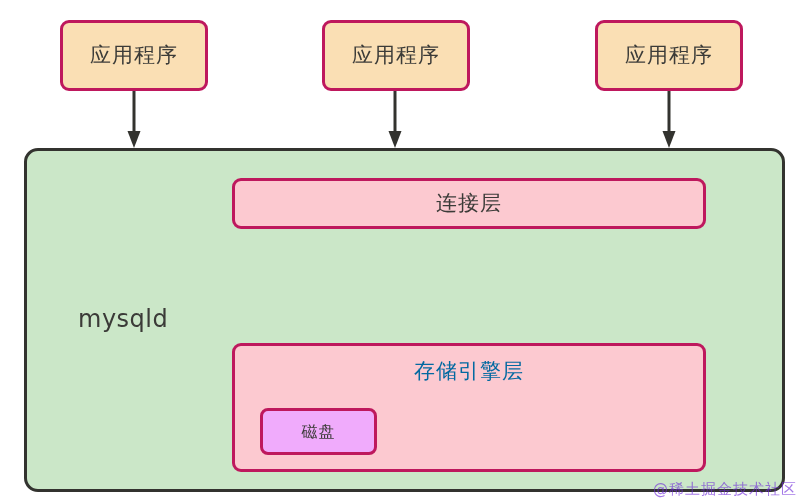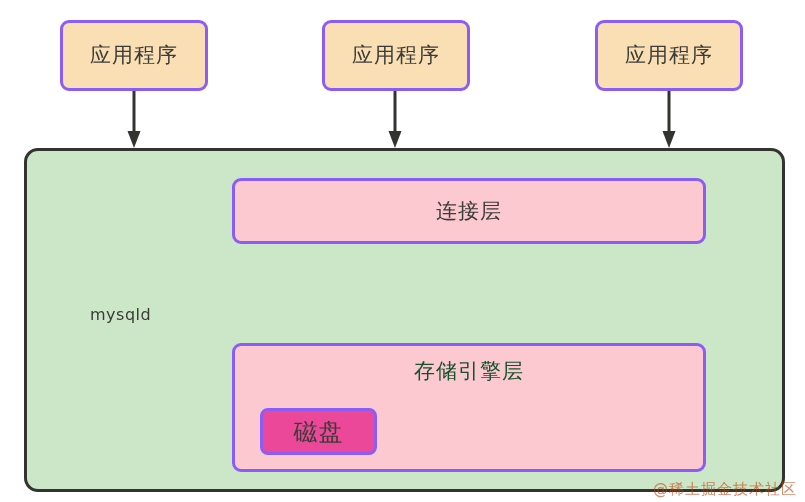--- a/index.html
+++ b/index.html
@@ -18,21 +18,21 @@
     width: 805px;
     height: 502px;
     background: #ffffff;
   }
   .node {
     position: absolute;
     box-sizing: border-box;
     display: flex;
     align-items: center;
     justify-content: center;
-    border: 3px solid #8b5cf6;
+    border: 3px solid #be185d;
     border-radius: 9px;
     color: #3b3b38;
     letter-spacing: 1px;
     text-align: center;
     line-height: 1;
   }
 
   
   .app-box {
     background: #fadfb4;
@@ -52,67 +52,67 @@
     left: 24px;
     top: 148px;
     width: 761px;
     height: 344px;
     background: #cbe7c8;
     border: 3px solid #33332f;
     border-radius: 14px;
   }
   #mysqld-label {
     position: absolute;
-    left: 90px;
+    left: 78px;
     top: 305px;
-    font-size: 16px;
+    font-size: 24px;
     color: #3b3b38;
     letter-spacing: 0.5px;
   }
 
   
   .layer-box {
     background: #fcc9d0;
     left: 232px;
     width: 474px;
     font-size: 21px;
   }
   #layer-conn {
     top: 178px;
-    height: 66px;
+    height: 51px;
   }
   #layer-sql {
     top: 263px;
     height: 51px;
   }
   #layer-engine {
     top: 343px;
     height: 129px;
     display: block;
     padding-top: 15px;
   }
   #engine-title {
     font-size: 21px;
     text-align: center;
     letter-spacing: 1px;
-    color: #14532d;
+    color: #0369a1;
   }
   #engine-children {
     position: absolute;
     left: 0;
     top: 62px;
     width: 100%;
     height: 50px;
   }
   .sub-box {
-    background: #ec4899;
+    background: #f0abfc;
     width: 117px;
     height: 47px;
     top: 0;
-    font-size: 24px;
+    font-size: 16px;
     border-width: 3px;
     border-radius: 8px;
   }
   #sub-disk { left: 25px; }
   #sub-memory { left: 177px; }
   #sub-network { left: 329px; }
 
   
   .arrow {
     position: absolute;
@@ -123,21 +123,21 @@
   #arrow-1 { left: 126px; }
   #arrow-2 { left: 387px; }
   #arrow-3 { left: 661px; }
 
   
   #watermark {
     position: absolute;
     right: 8px;
     bottom: 3px;
     font-size: 15px;
-    color: #c2410c;
+    color: #6d28d9;
     opacity: 0.62;
     letter-spacing: 1px;
     white-space: nowrap;
   }
 </style>
 </head>
 <body>
 
 <div id="canvas">
 

